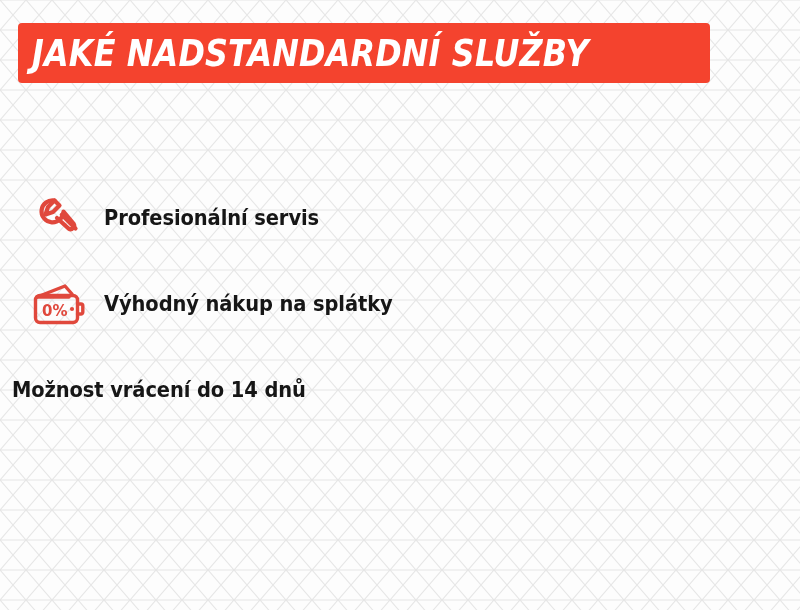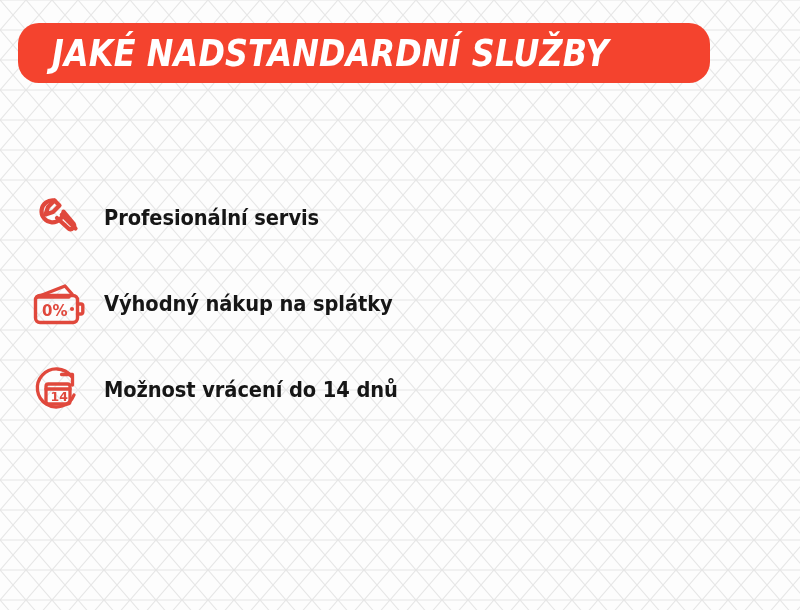--- a/index.html
+++ b/index.html
@@ -23,22 +23,22 @@
     position:absolute;
     inset:0;
     z-index:0;
   }
 
   
   .banner {
     position:absolute;
     display:flex;
     align-items:center;
-    border-radius:21px;
-    padding:0 20px 0 34px;
+    border-radius:4px;
+    padding:0 20px 0 14px;
     z-index:2;
   }
   .banner-text {
     font-family:"DejaVu Sans", sans-serif;
     font-weight:700;
     font-style:italic;
     color:#ffffff;
     letter-spacing:0.2px;
     white-space:nowrap;
     transform:scaleX(0.86);
@@ -131,27 +131,18 @@
           <path d="M46.5 25 L50 25 A1.8 1.8 0 0 1 51.8 26.8 L51.8 33.2 A1.8 1.8 0 0 1 50 35 L46.5 35"></path>
           <circle cx="41" cy="30" r="2.1" fill="#E0483C" stroke="none"></circle>
           <text x="11" y="37" font-family="DejaVu Sans, sans-serif" font-size="15" font-weight="700" fill="#E0483C" stroke="none">0%</text>
         </svg>
       </div>
       <span class="feature-label">Výhodný nákup na splátky</span>
     </div>
 
 
     <div class="feature-row">
-      <div class="feature-icon">
-        <svg width="54" height="54" viewBox="0 0 54 54" fill="none" stroke="#E0483C" stroke-width="3.3" stroke-linecap="round" stroke-linejoin="round">
-          <path d="M40.5 13.5 A19 19 0 1 0 43 32 "></path>
-          <path d="M30.5 11.5 L41.5 11.5 L41.5 22"></path>
-          <rect x="15" y="21" width="24" height="20" rx="2.4"></rect>
-          <path d="M15 26 H39"></path>
-          <text x="19.5" y="37.5" font-family="DejaVu Sans, sans-serif" font-size="12.5" font-weight="700" fill="#E0483C" stroke="none">14</text>
-        </svg>
-      </div>
       <span class="feature-label">Možnost vrácení do 14 dnů</span>
     </div>
 
 
   </div>
 </div>
 
 </body></html>

